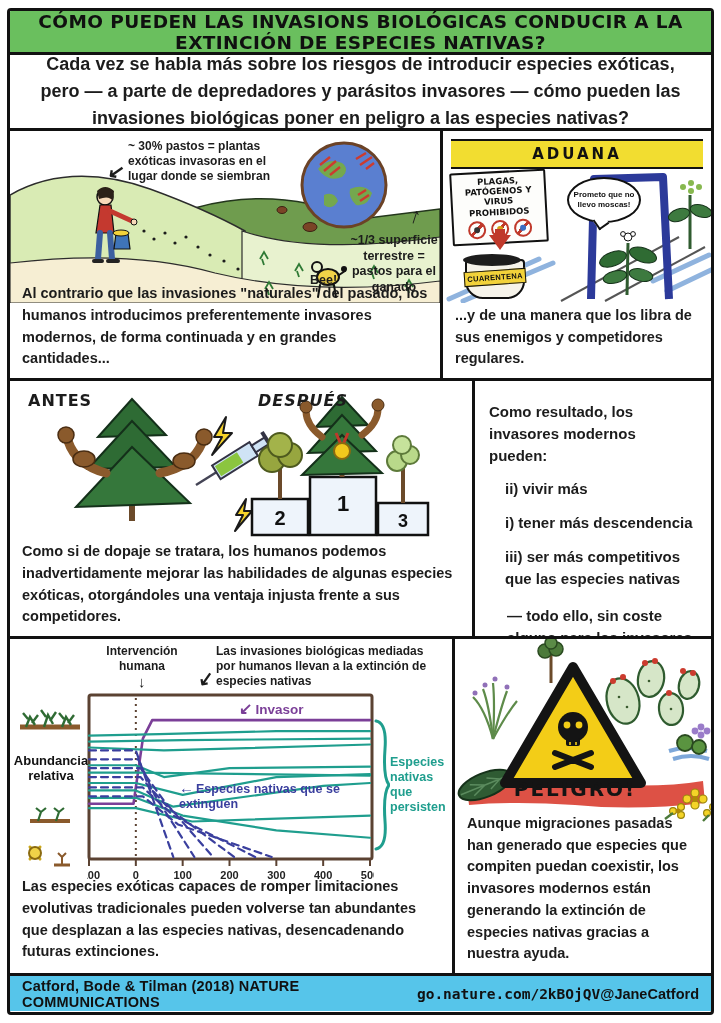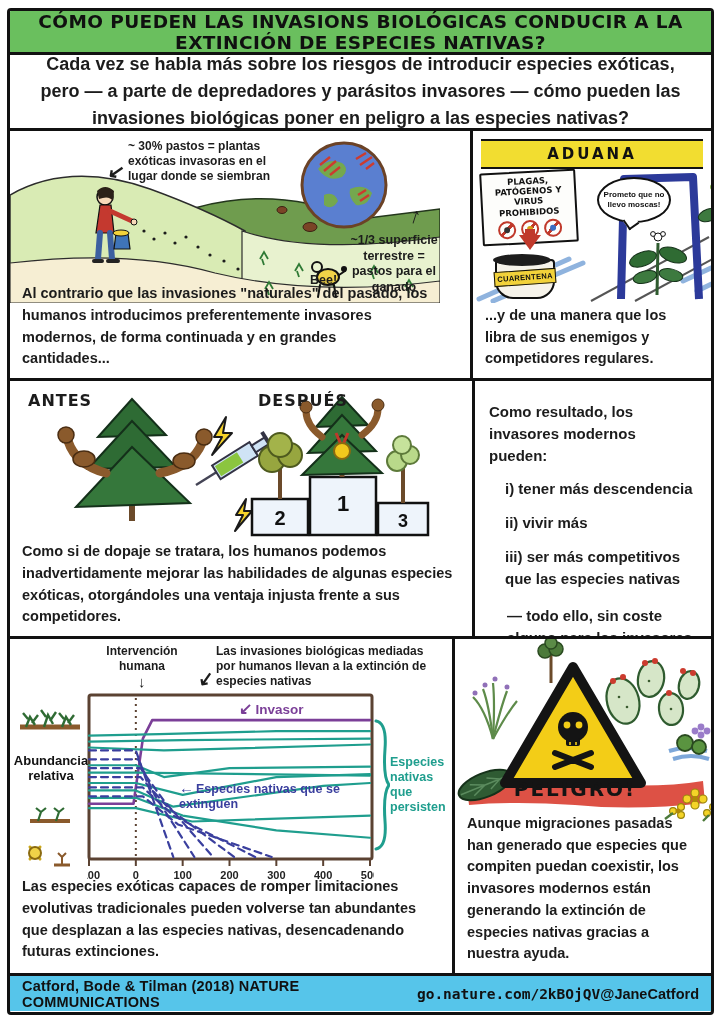--- a/index.html
+++ b/index.html
@@ -20,21 +20,21 @@
   }
   .title-band h1{
     margin:0;font-size:18.5px;font-weight:bold;letter-spacing:.4px;
     font-family:"DejaVu Sans",sans-serif;text-align:center;color:#101010;
   }
   
   .intro-box{border-bottom:3px solid #111;display:flex;align-items:center;justify-content:center;}
   .intro-box p{margin:0;width:648px;text-align:center;font-size:18px;line-height:1.5;font-weight:bold;color:#1c1c1c;}
   
   .row{display:grid;border-bottom:3px solid #111;}
-  .row1{grid-template-columns:430px 1fr;gap:30px;}
+  .row1{grid-template-columns:430px 1fr;}
   .row2{grid-template-columns:462px 1fr;}
   .row3{grid-template-columns:442px 1fr;}
   .panel{position:relative;overflow:hidden;}
   .panel + .panel{border-left:3px solid #111;}
   .caption{
     position:absolute;left:0;right:0;bottom:0;padding:4px 12px 8px;
     font-size:14.5px;line-height:1.5;font-weight:bold;color:#1c1c1c;margin-top:36px;
   }
   .art{position:absolute;inset:0;}
   .ann{position:absolute;font-size:12px;line-height:1.25;font-weight:bold;color:#1c1c1c;}
@@ -80,21 +80,21 @@
     position:absolute;left:22px;top:128px;width:56px;height:36px;background:#f6f3ea;
     border:2.5px solid #111;border-radius:4px 4px 18px 18px;
   }
   .pot:before{content:"";position:absolute;left:-4px;top:-7px;width:58px;height:12px;background:#1d1d1d;border-radius:50%;}
   .pot-band{
     position:absolute;left:-3px;right:-3px;top:9px;height:13px;background:#f2d23a;border:1.5px solid #111;
     transform:rotate(-4deg);font-size:7.5px;font-weight:bold;text-align:center;line-height:13px;letter-spacing:.3px;
   }
   
   .label-antes{left:18px;top:10px;font-size:16px;letter-spacing:1px;font-family:"DejaVu Sans",sans-serif;}
-  .label-despues{left:248px;top:10px;font-size:16px;letter-spacing:1px;font-family:"DejaVu Sans",sans-serif;}
+  .label-despues{left:248px;top:10px;font-size:16px;letter-spacing:1px;font-family:"DejaVu Sans",sans-serif;font-style:italic;}
   
   .p-result{padding:20px 14px;}
   .p-result p,.p-result li{font-size:15px;line-height:1.45;font-weight:bold;color:#1c1c1c;}
   .p-result .lead{margin:0 0 12px;}
   .p-result ul{list-style:none;margin:0;padding:0 0 0 16px;}
   .p-result li{margin-bottom:12px;}
   .p-result .note{margin:16px 0 0 6px;padding-left:12px;}
   
   .p-chart{padding:0;}
   .chart-anns{position:absolute;left:0;top:2px;height:50px;width:100%;}
@@ -355,22 +355,22 @@
         </svg>
         <div class="ann label-antes">ANTES</div>
         <div class="ann label-despues">DESPUÉS</div>
       </div>
       <div class="caption">Como si de dopaje se tratara, los humanos podemos inadvertidamente mejorar las habilidades de algunas especies exóticas, otorgándoles una ventaja injusta frente a sus competidores.</div>
     </div>
 
     <div class="panel p-result">
       <p class="lead">Como resultado, los invasores modernos pueden:</p>
       <ul>
+        <li>ii) vivir más</li>
         <li>i) tener más descendencia</li>
-        <li>ii) vivir más</li>
         <li>iii) ser más competitivos que las especies nativas</li>
       </ul>
       <p class="note">— todo ello, sin coste alguno para los invasores exóticos.</p>
     </div>
   </section>
 
   <section class="row row3">
     <div class="panel p-chart">
       <div class="chart-anns">
         <div class="ann ann-intervention">Intervención humana</div>

